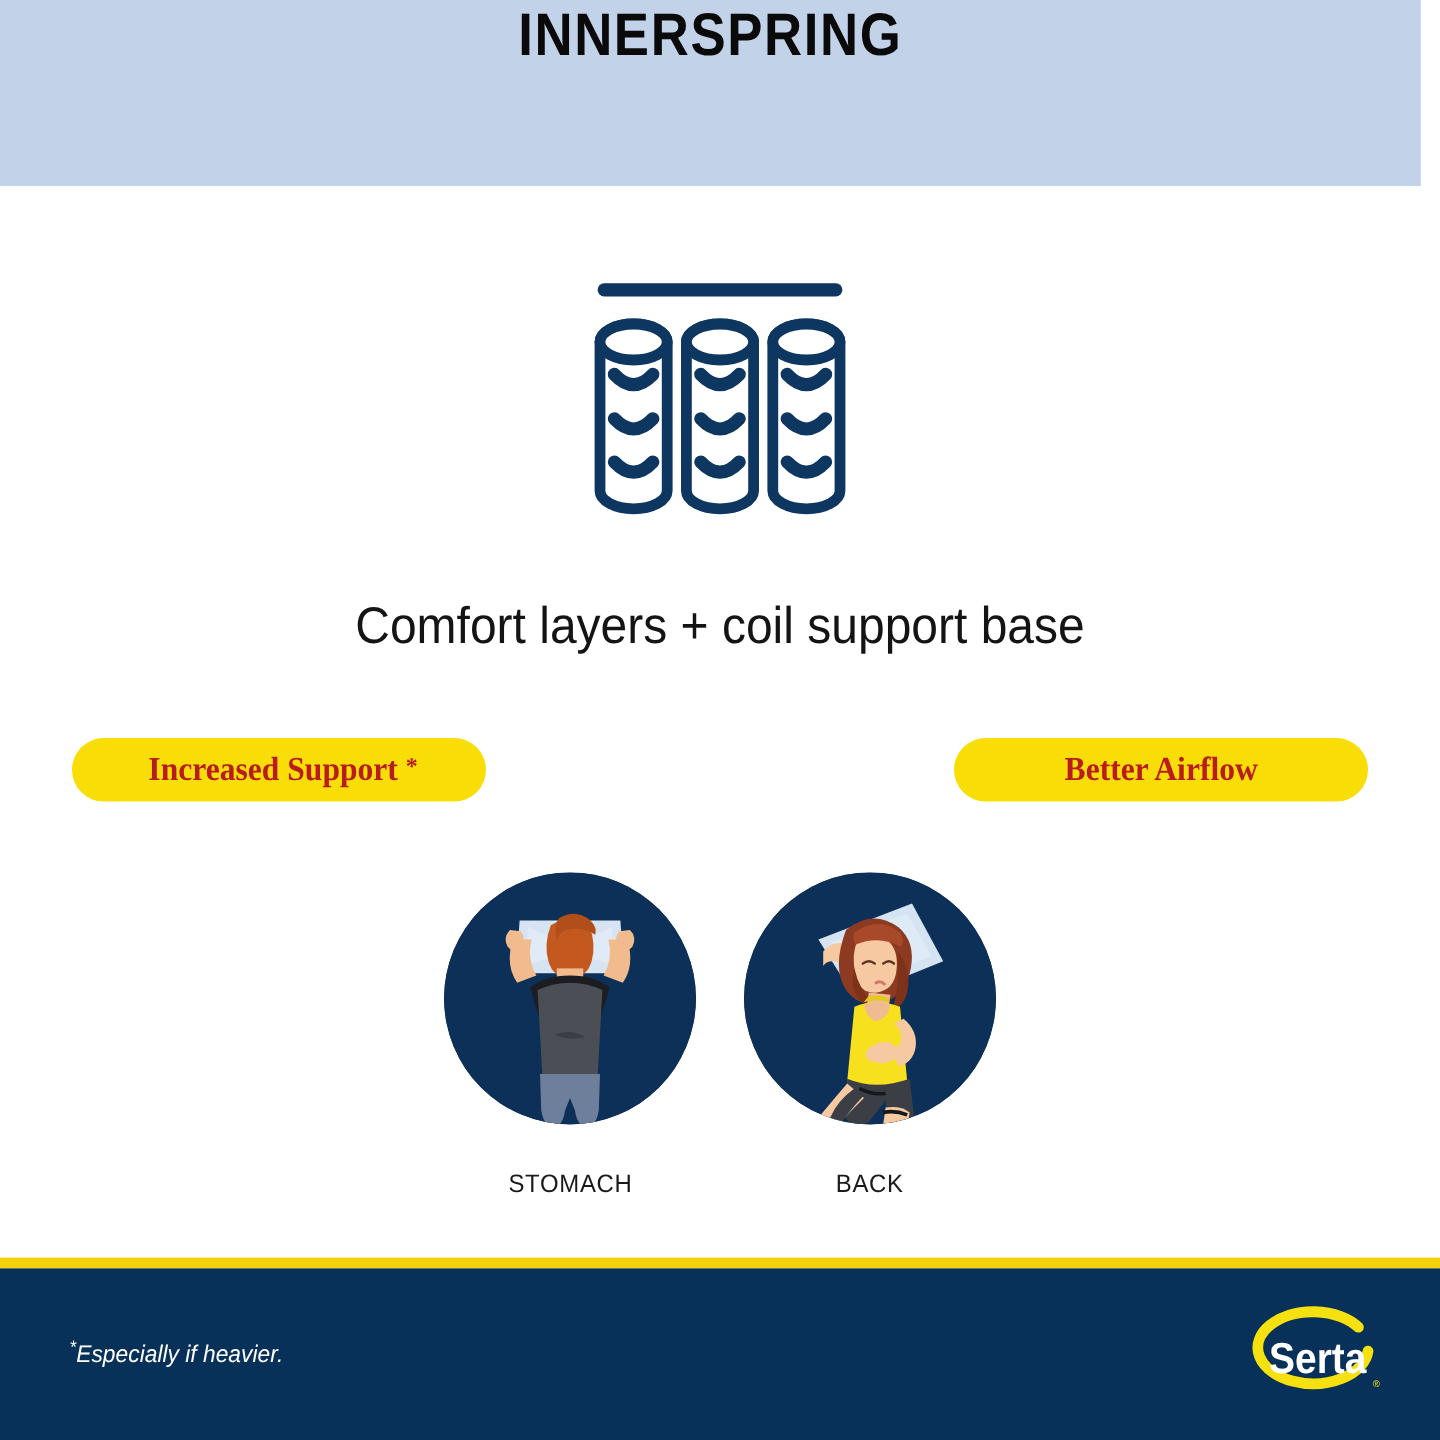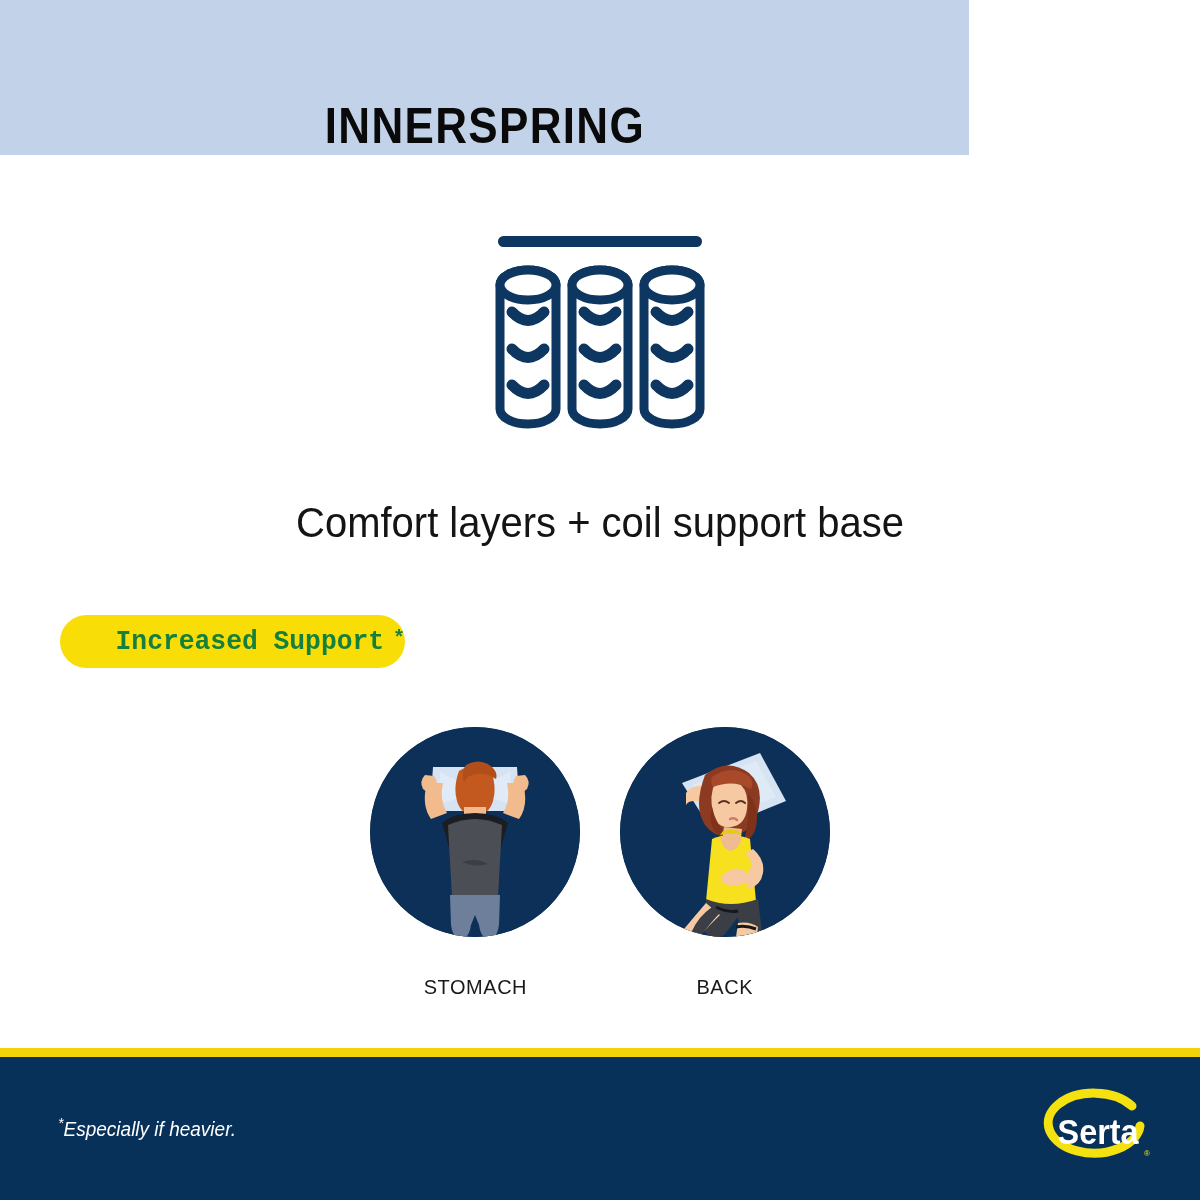--- a/index.html
+++ b/index.html
@@ -17,25 +17,25 @@
     position: relative;
     width: 1200px;
     height: 1200px;
     background: #ffffff;
   }
 
   
   .header {
     position: absolute;
     left: 0; top: 0;
-    width: 969px;
+    width: 1184px;
     height: 155px;
     background: #c2d2e9;
     display: flex;
-    align-items: flex-end;
+    align-items: flex-start;
     justify-content: center;
   }
   .header-title {
     font-family: "Liberation Sans", sans-serif;
     font-weight: 700;
     font-size: 50px;
     letter-spacing: 1.5px;
     color: #0a0a0a;
     transform: scaleX(0.88);
     transform-origin: center;
@@ -75,25 +75,25 @@
     display: flex;
     justify-content: space-between;
   }
   .pill {
     width: 345px;
     height: 53px;
     border-radius: 27px;
     background: #f9dd06;
     display: flex;
     align-items: center;
-    justify-content: flex-end;
-    font-family: Liberation Mono, monospace;
+    justify-content: center;
+    font-family: Liberation Serif, serif;
     font-weight: 600;
     font-size: 28px;
-    color: #15803d;
+    color: #b91c1c;
     box-sizing: border-box;
     position: relative;
   }
   .pill-label { transform: scaleX(0.94); display: inline-block; }
   .pill-star {
     font-size: 20px;
     vertical-align: super;
     line-height: 0;
     position: relative;
     top: -3px;
@@ -209,20 +209,23 @@
     </svg>
   </div>
 
   <div class="tagline">Comfort layers + coil support base</div>
 
   <div class="pills">
     <div class="pill">
       <span class="pill-label">Increased Support</span>
         <span class="pill-star">*</span>
     </div>
+    <div class="pill">
+      <span class="pill-label">Better Airflow</span>
+    </div>
   </div>
 
   <div class="sleepers">
 
     <div class="sleeper">
       <div class="sleeper-circle">
         <svg width="210" height="210" viewBox="0 0 210 210">
           <circle cx="105" cy="105" r="105" fill="#0d3059"></circle>
 
           <g>

